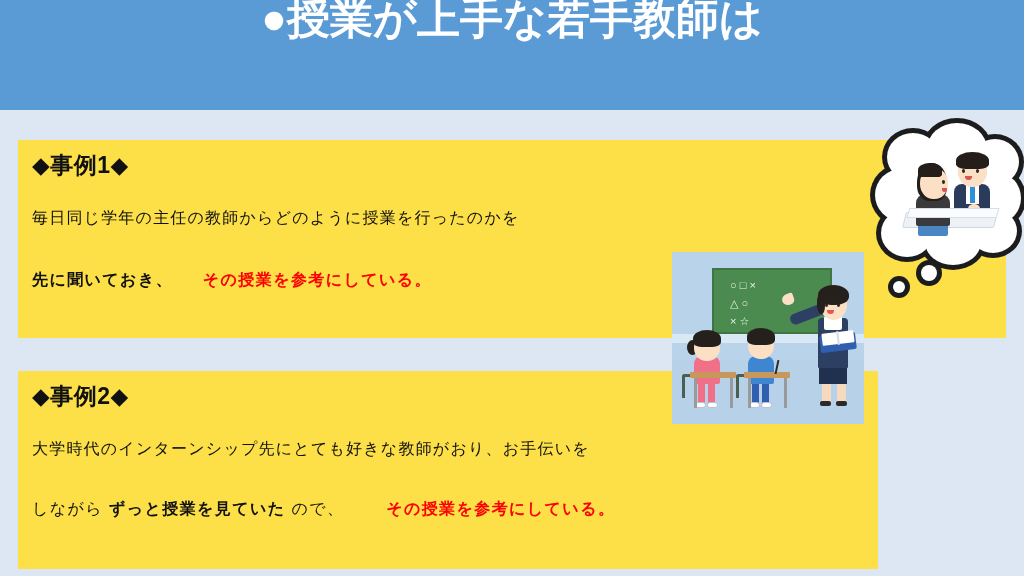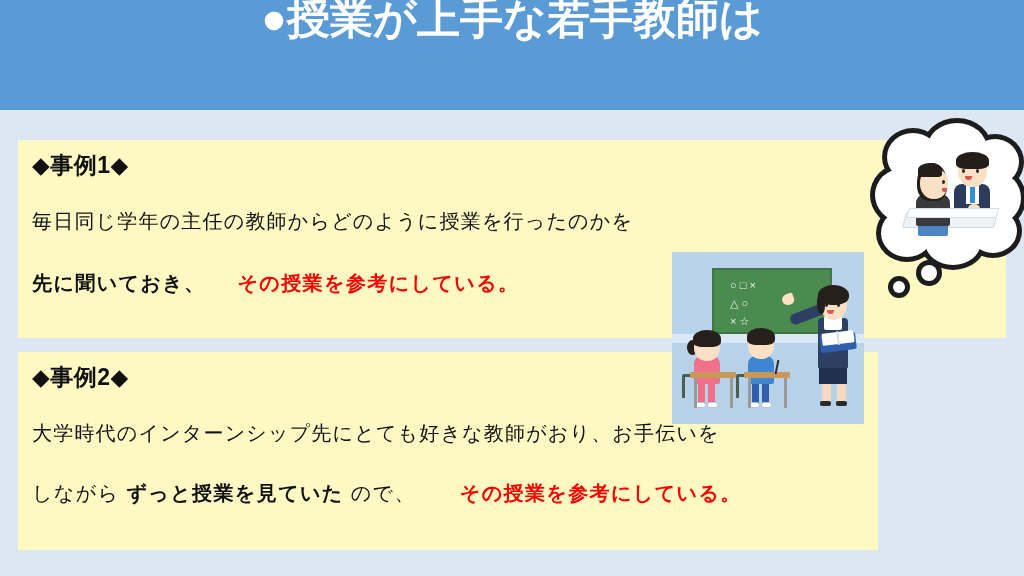--- a/index.html
+++ b/index.html
@@ -33,37 +33,37 @@
     font-size:43px; line-height:52px;
   }
   .header-line-2 {
     position:absolute; left:0; top:44px; width:1024px;
     font-size:43px; line-height:56px;
   }
 
   
   .panel {
     position:absolute;
-    background:#fef9c3;
+    background:#fde047;
     overflow:hidden;
     text-decoration:underline;
   }
   #panel-1 { left:18px; top:140px; width:988px; height:198px; }
-  #panel-2 { left:18px; top:352px; width:860px; height:198px;padding-left:28px; }
+  #panel-2 { left:18px; top:371px; width:860px; height:198px;padding-left:28px; }
 
   .case-label {
     position:absolute; left:14px; top:10px;
     font-size:23px; font-weight:bold; color:#111111;
     white-space:nowrap;
     letter-spacing:0.5px;
   }
 
   .body-line {
     position:absolute; left:14px;
-    font-size:20px; color:#111111;
+    font-size:16px; color:#111111;
     white-space:nowrap;
     letter-spacing:1.2px;
   }
   #p1-line-1 { top:68px; }
   #p1-line-2 { top:130px; letter-spacing:1.4px; }
   #p2-line-1 { top:68px; }
   #p2-line-2 { top:128px; letter-spacing:1.4px; }
 
   .bold  { font-weight:bold; }
   .red   { color:#fc0000; font-weight:bold; }

